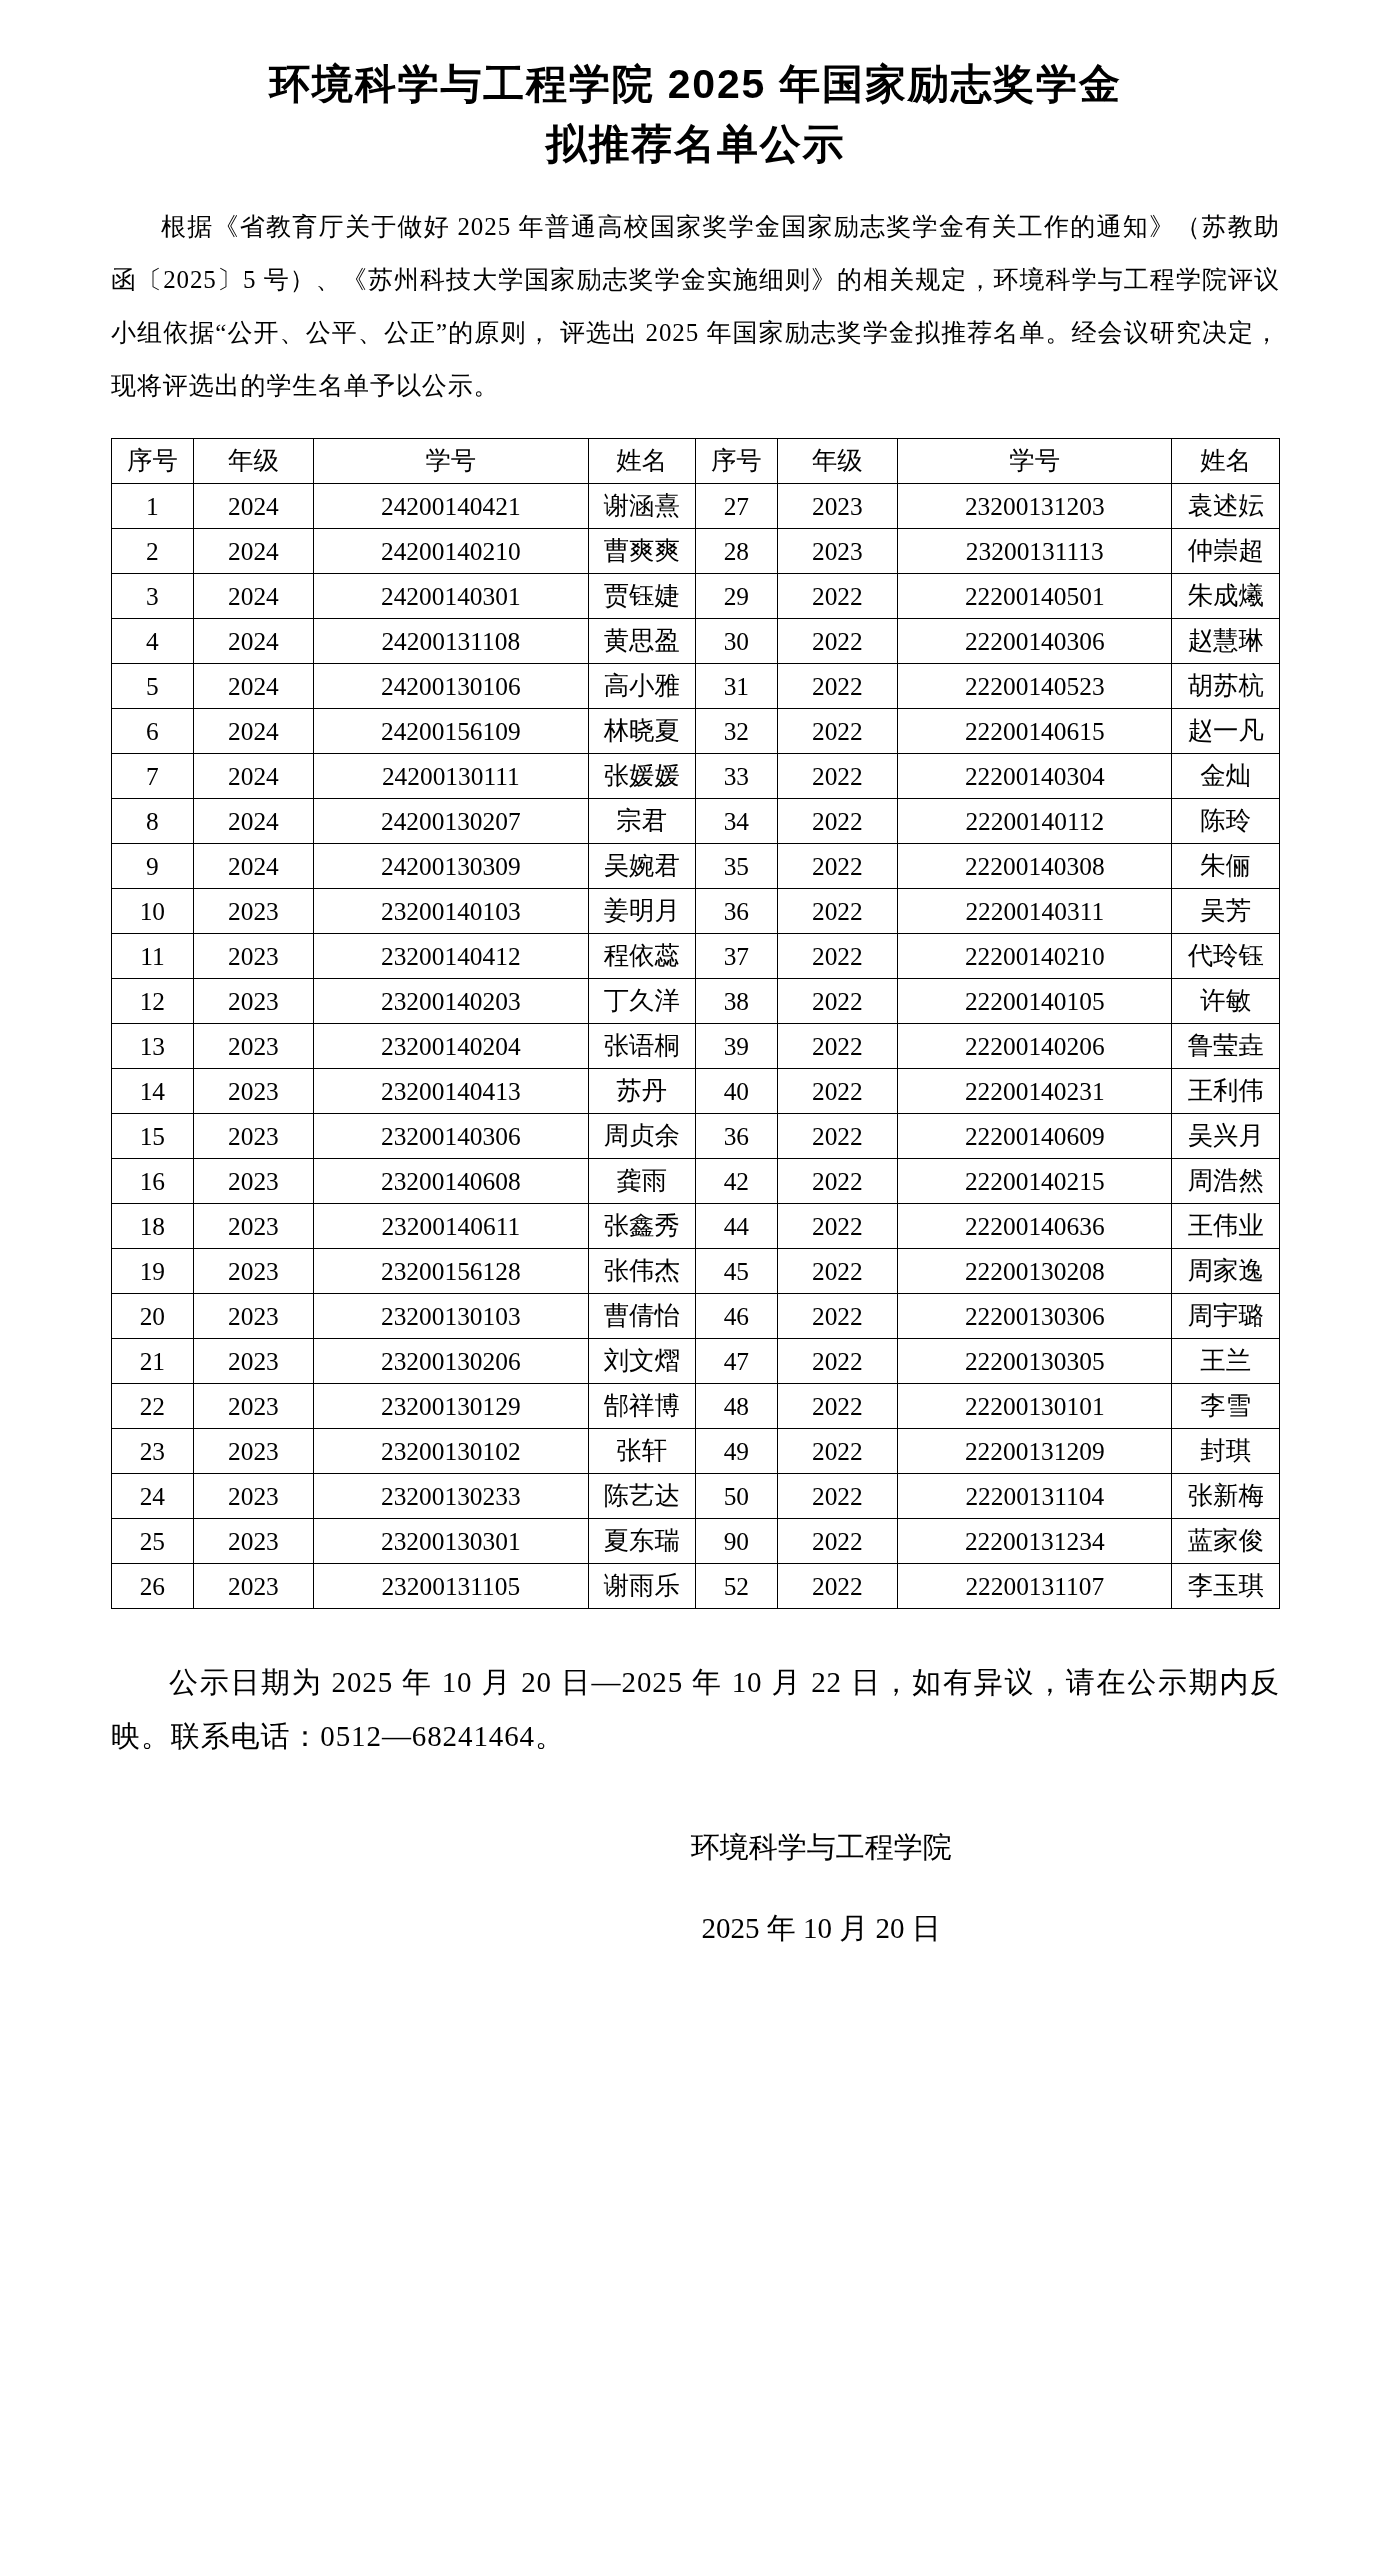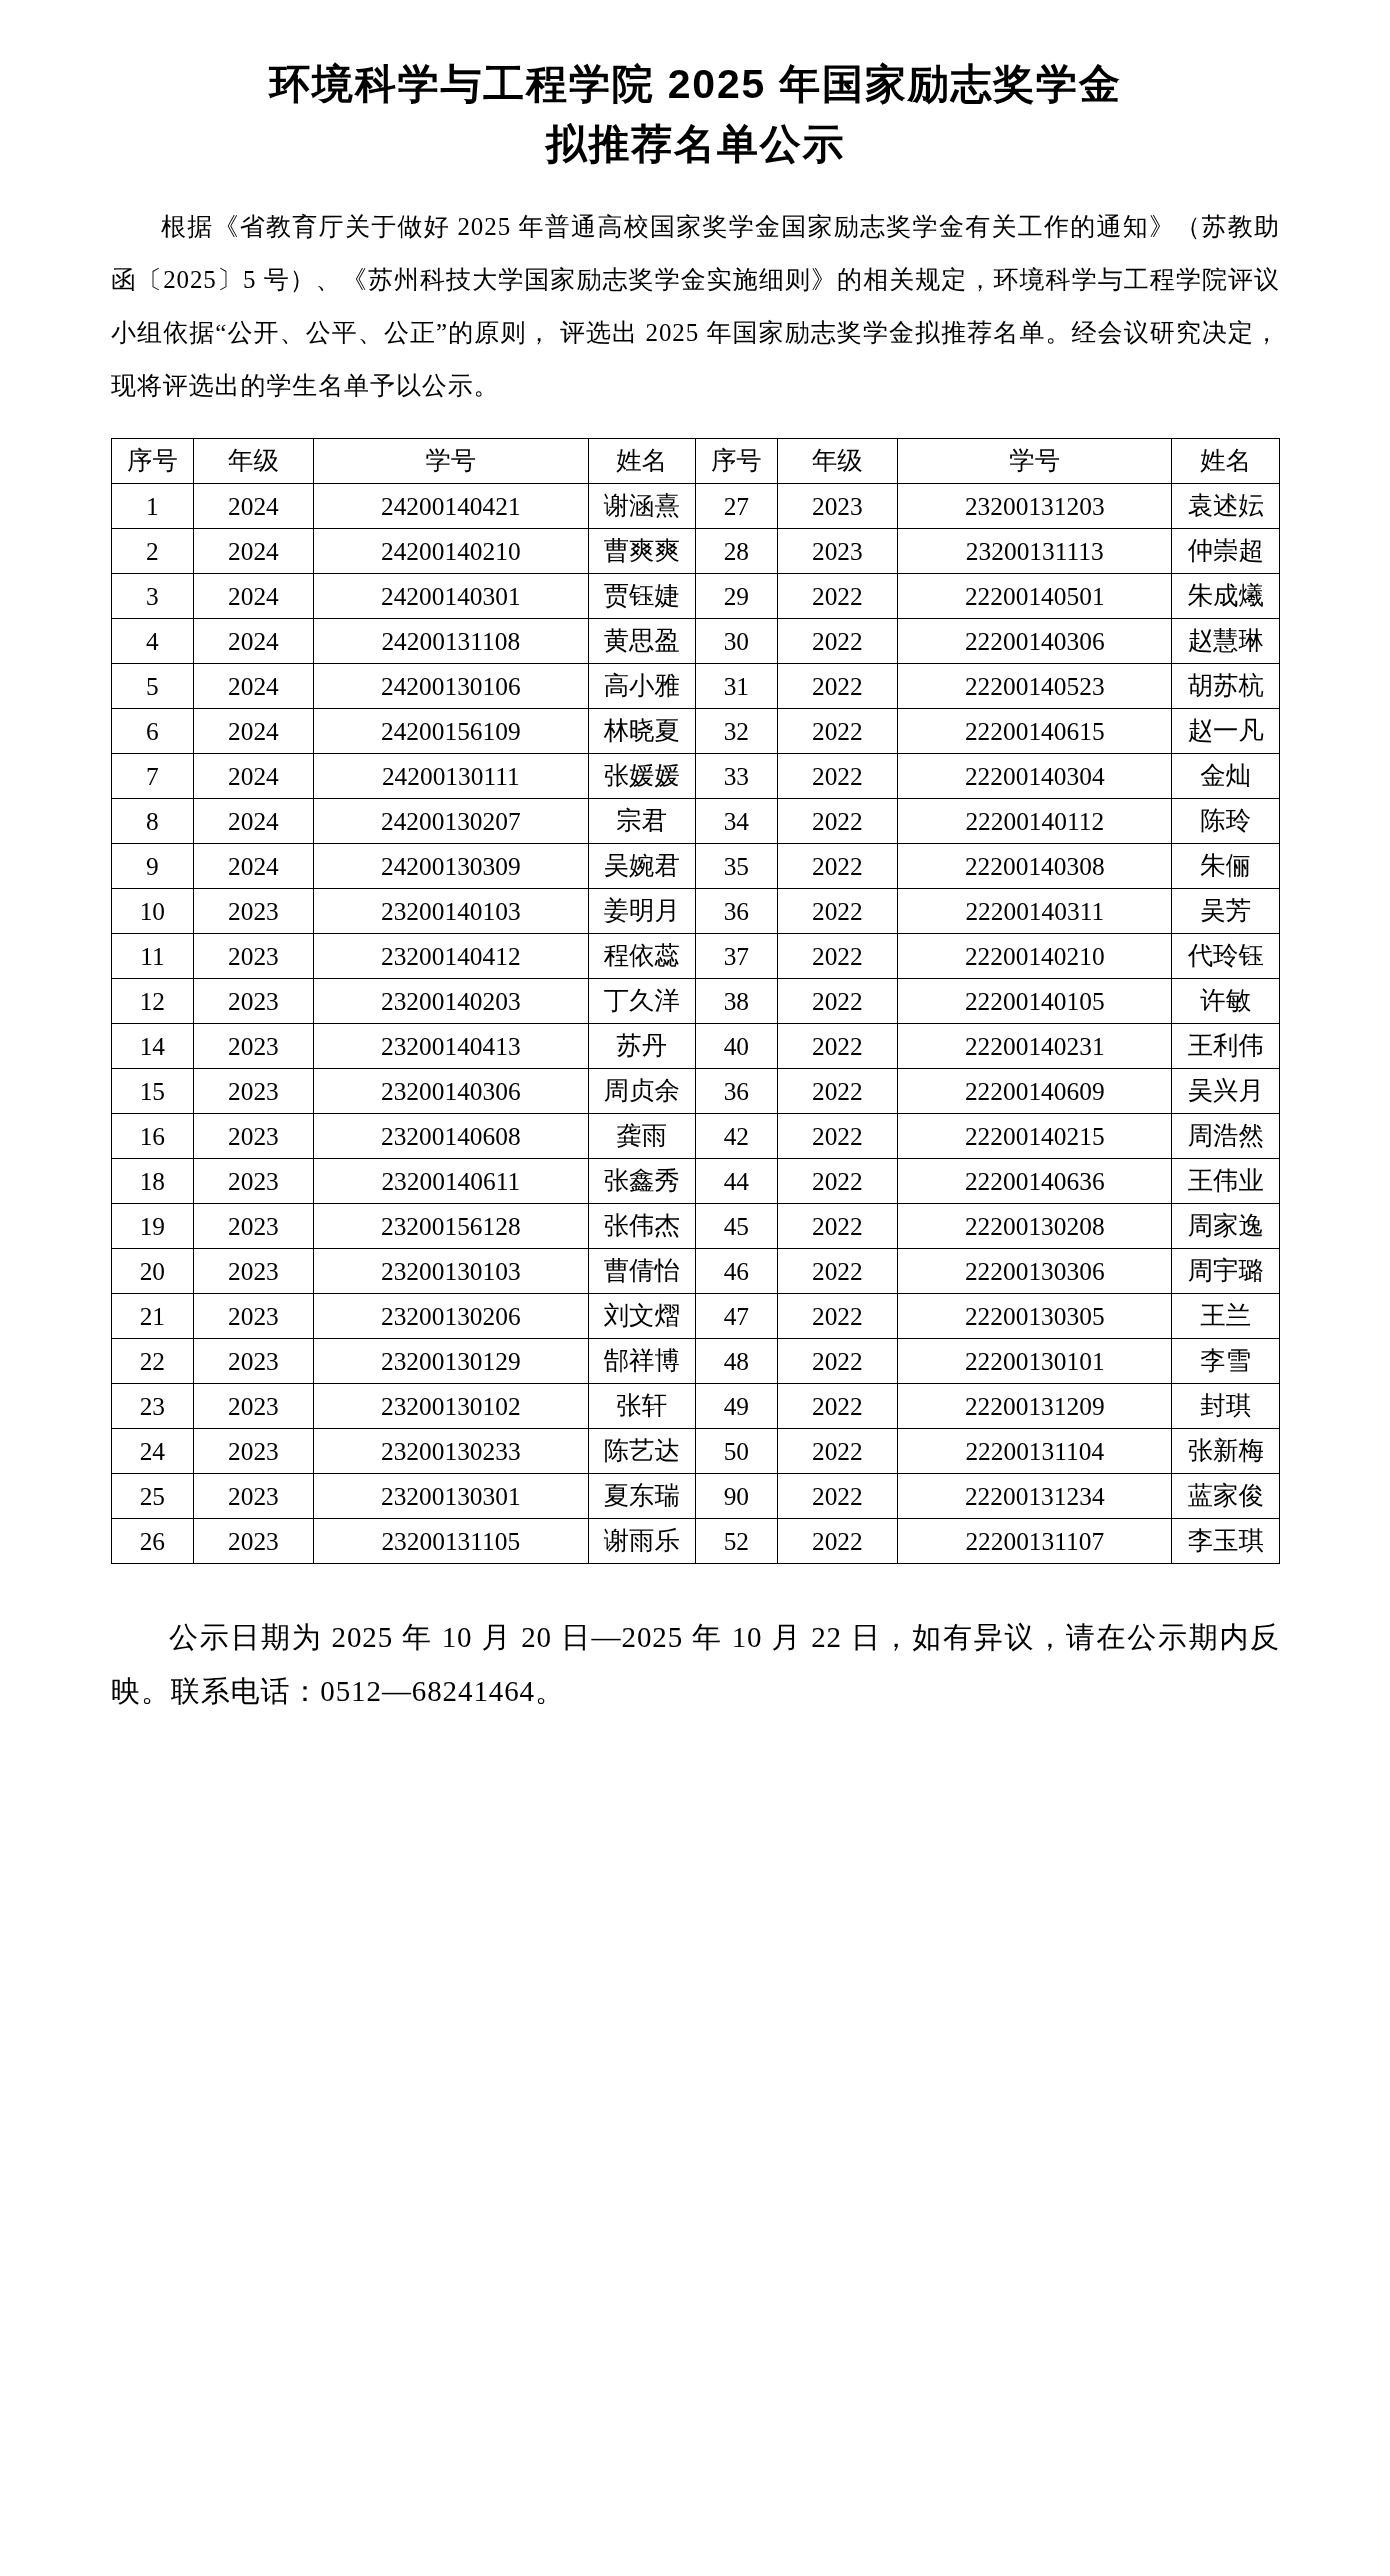--- a/index.html
+++ b/index.html
@@ -219,20 +219,30 @@
           <td>12</td>
           <td>2023</td>
           <td>23200140203</td>
           <td>丁久洋</td>
           <td>38</td>
           <td>2022</td>
           <td>22200140105</td>
           <td>许敏</td>
         </tr>
         <tr>
+          <td>13</td>
+          <td>2023</td>
+          <td>23200140204</td>
+          <td>张语桐</td>
+          <td>39</td>
+          <td>2022</td>
+          <td>22200140206</td>
+          <td>鲁莹垚</td>
+        </tr>
+        <tr>
           <td>14</td>
           <td>2023</td>
           <td>23200140413</td>
           <td>苏丹</td>
           <td>40</td>
           <td>2022</td>
           <td>22200140231</td>
           <td>王利伟</td>
         </tr>
         <tr>
@@ -343,15 +353,19 @@
           <td>52</td>
           <td>2022</td>
           <td>22200131107</td>
           <td>李玉琪</td>
         </tr>
       </tbody>
   </table>
 
   <p class="footer-par">公示日期为 2025 年 10 月 20 日—2025 年 10 月 22 日，如有异议，请在公示期内反映。联系电话：0512—68241464。</p>
 
+  <div class="signature-block">
+    <div>环境科学与工程学院</div>
+    <div class="signature-date">2025 年 10 月 20 日</div>
+  </div>
 
 </div>
 
 
 </body></html>

